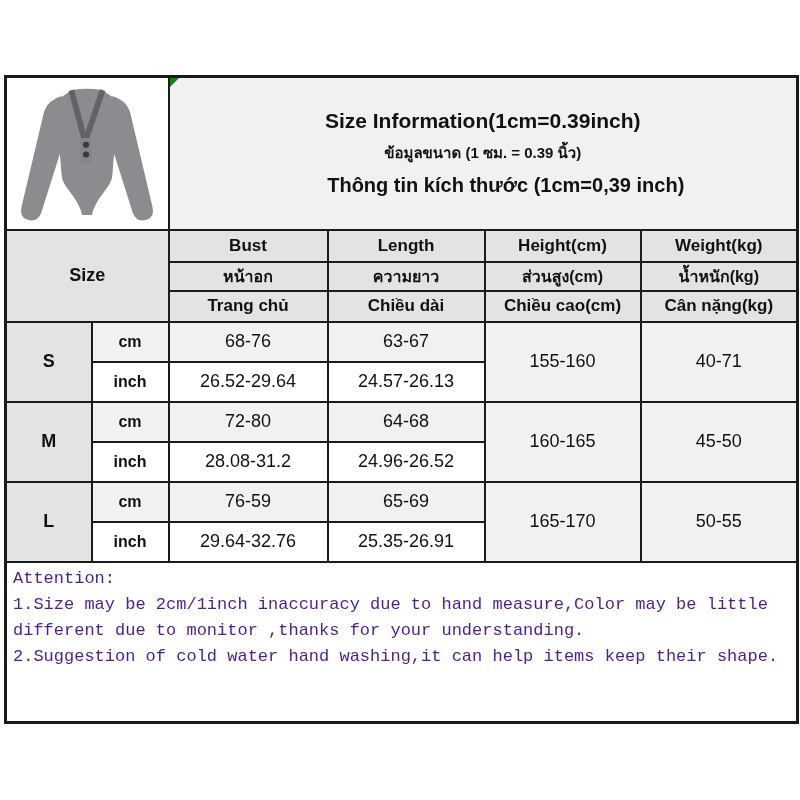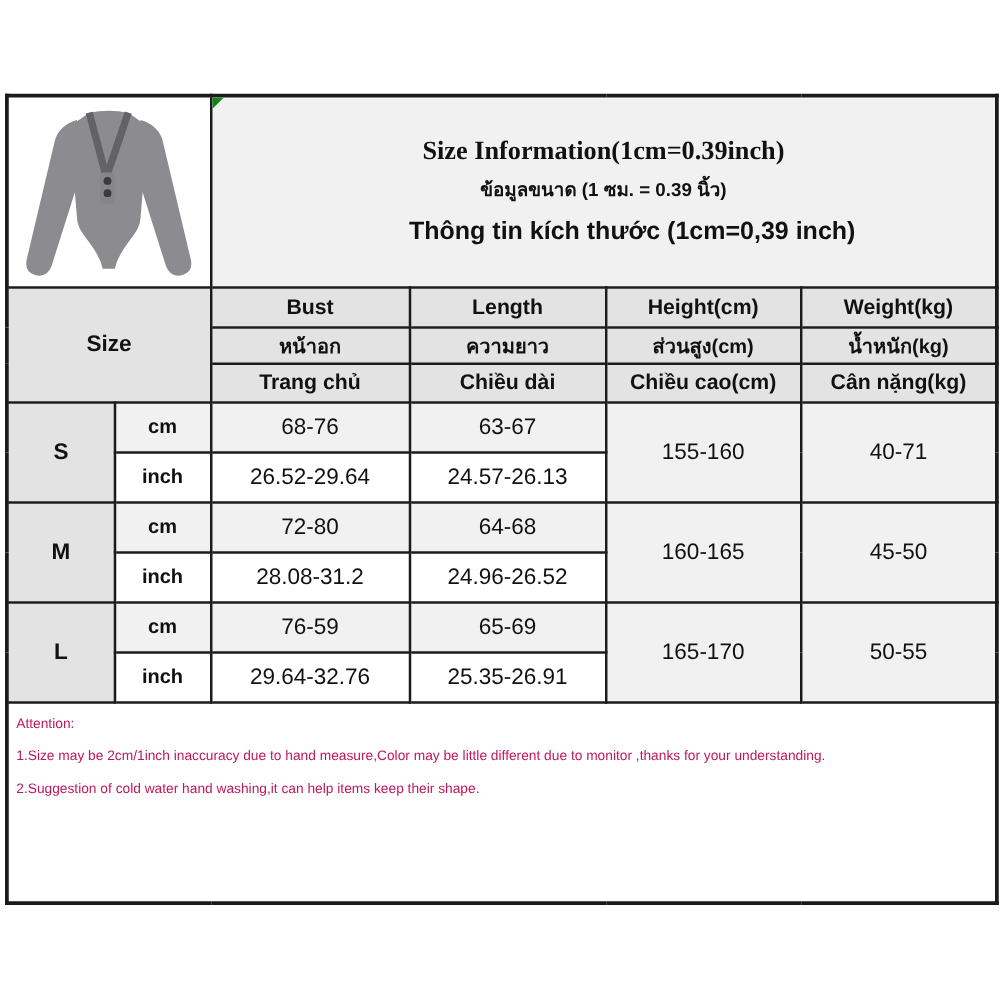--- a/index.html
+++ b/index.html
@@ -26,34 +26,34 @@
   tr.r-att td { height:161px; vertical-align:top; }
 
   .image-cell { position:relative; background:#fff; }
   .image-cell svg { display:block; margin:2px auto 0 auto; }
 
   .title-cell { position:relative; }
   .corner-marker {
     position:absolute; left:0; top:0; width:0; height:0;
     border-top:9px solid #0a870e; border-right:9px solid transparent;
   }
-  .title-en { font-size:21px; font-weight:bold; line-height:31px; letter-spacing:0px;font-family:Liberation Serif, serif; }
+  .title-en { font-size:21px; font-weight:bold; line-height:31px; letter-spacing:0px; }
   .title-th { font-size:15px; font-weight:bold; line-height:33px; }
   .title-vi { font-size:20px; font-weight:bold; line-height:32px;padding-left:46px; }
 
   .hdr-en { font-size:17px; font-weight:bold; }
   .hdr-th { font-size:16px; font-weight:bold; }
   .hdr-vi { font-size:17px; font-weight:bold; }
   .size-head { font-size:18px; font-weight:bold; }
   .size-letter { font-size:18px; font-weight:bold; }
   .unit-label { font-size:16px; font-weight:bold; }
   .val { font-size:18px; font-weight:normal; }
 
   .attention-cell { text-align:left !important; padding:3px 8px 0 6px; }
-  .attention-cell p { font-size:11px; line-height:26px; font-weight:normal; color:#be185d; }
+  .attention-cell p { font-size:17px; line-height:26px; font-weight:normal; color:#4c1d95;font-family:Liberation Mono, monospace; }
 </style>
 </head>
 <body>
 
 <div class="sheet">
   <table class="size-table">
     <colgroup>
       <col style="width:86px">
         <col style="width:77px">
         <col style="width:159px">

